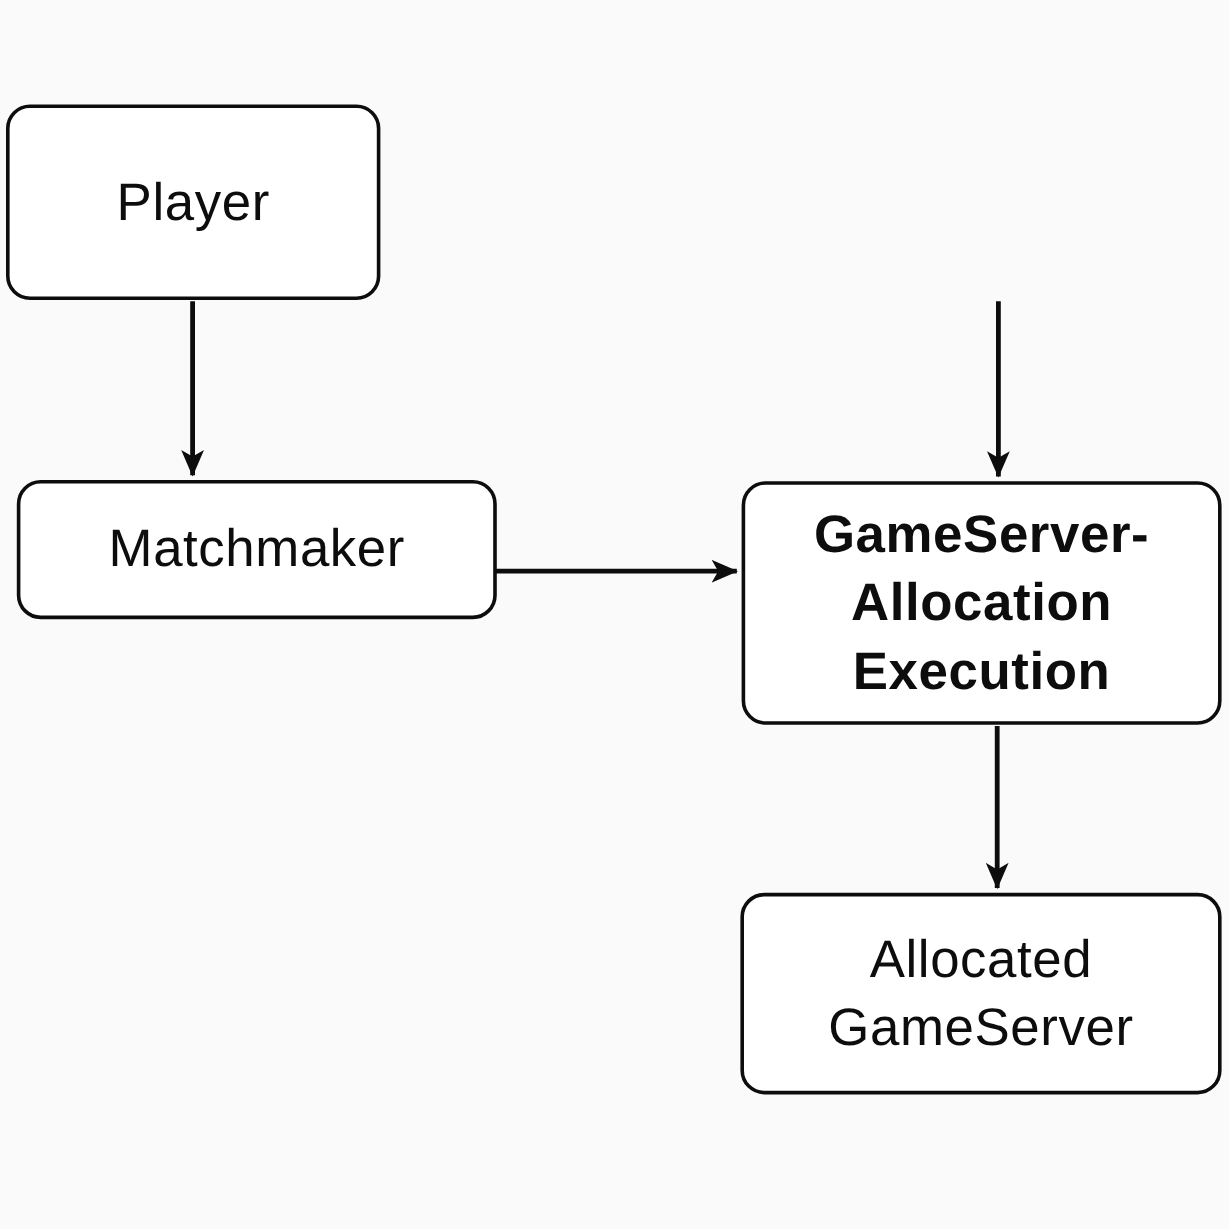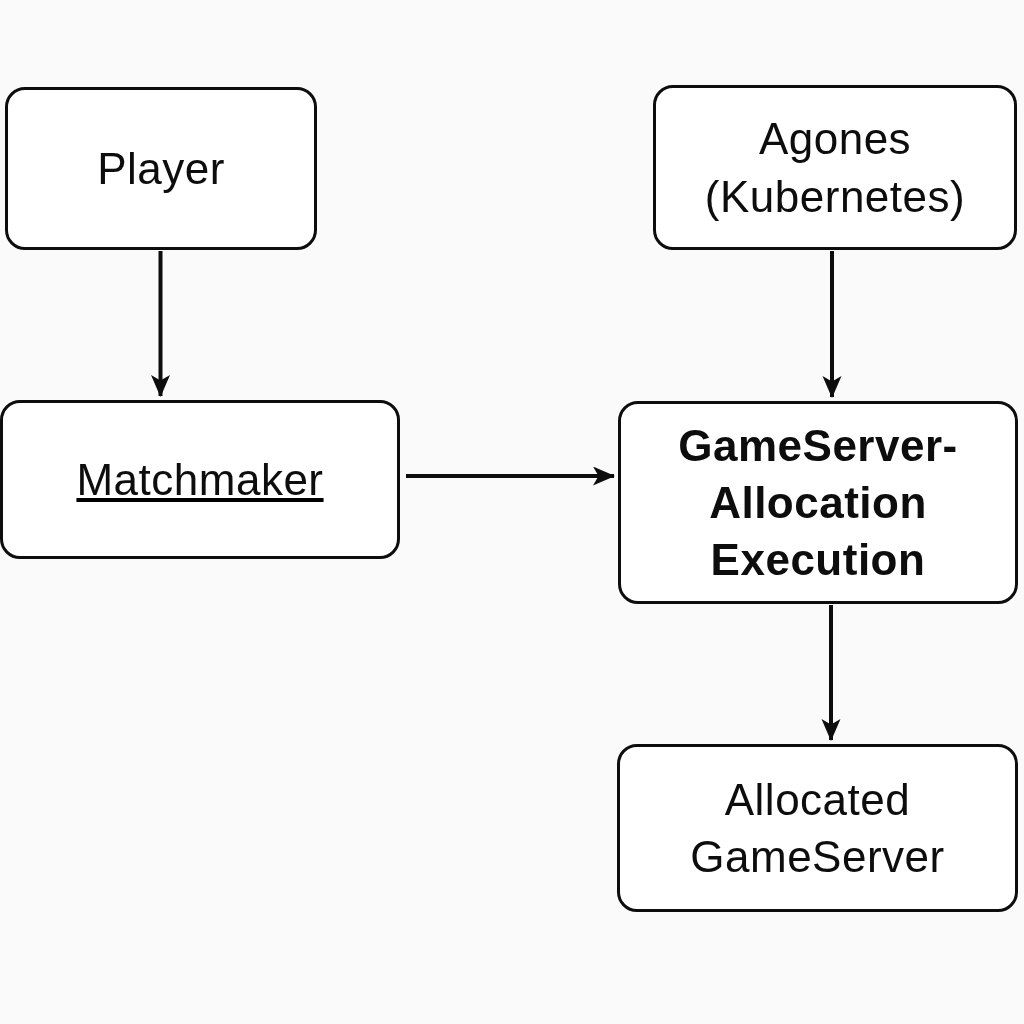--- a/index.html
+++ b/index.html
@@ -32,21 +32,21 @@
   }
   .node .label {
     color: #0d0d0d;
     font-size: 44px;
     line-height: 1.3;
     white-space: pre-line;
     letter-spacing: 0.5px;
   }
   #node-player                { left: 5px;   top: 87px;  width: 312px; height: 163px; }
   #node-agones                { left: 653px; top: 85px;  width: 364px; height: 165px; }
-  #node-matchmaker            { left: 0;   top: 400px; width: 400px; height: 159px; text-decoration: underline; }
+  #node-matchmaker            { left: 14px;   top: 400px; width: 400px; height: 116px; }
   #node-gsa-execution         { left: 618px; top: 401px; width: 400px; height: 203px; font-weight: bold; }
   #node-allocated-gameserver  { left: 617px; top: 744px; width: 401px; height: 168px; }
   svg.edges {
     position: absolute;
     left: 0; top: 0;
     pointer-events: none;
   }
 </style>
 </head>
 <body>
@@ -62,24 +62,20 @@
     <line x1="160.5" y1="251" x2="160.5" y2="396" stroke="#0d0d0d" stroke-width="4" marker-end="url(#arrowhead)"></line>
     <line x1="832" y1="251" x2="832" y2="397" stroke="#0d0d0d" stroke-width="4" marker-end="url(#arrowhead)"></line>
     <line x1="406" y1="476" x2="614" y2="476" stroke="#0d0d0d" stroke-width="4" marker-end="url(#arrowhead)"></line>
     <line x1="831" y1="605" x2="831" y2="740" stroke="#0d0d0d" stroke-width="4" marker-end="url(#arrowhead)"></line>
   </svg>
 
   <div class="node" id="node-player">
     <span class="label">Player</span>
   </div>
 
-  <div class="node" id="node-agones">
-    <span class="label">Agones
-(Kubernetes)</span>
-  </div>
 
   <div class="node" id="node-matchmaker">
     <span class="label">Matchmaker</span>
   </div>
 
   <div class="node" id="node-gsa-execution">
     <span class="label">GameServer-
 Allocation
 Execution</span>
   </div>

